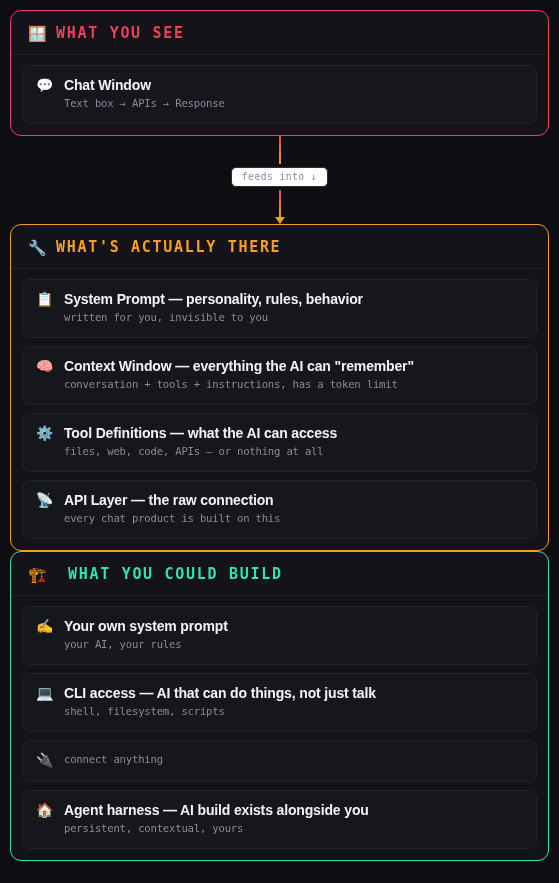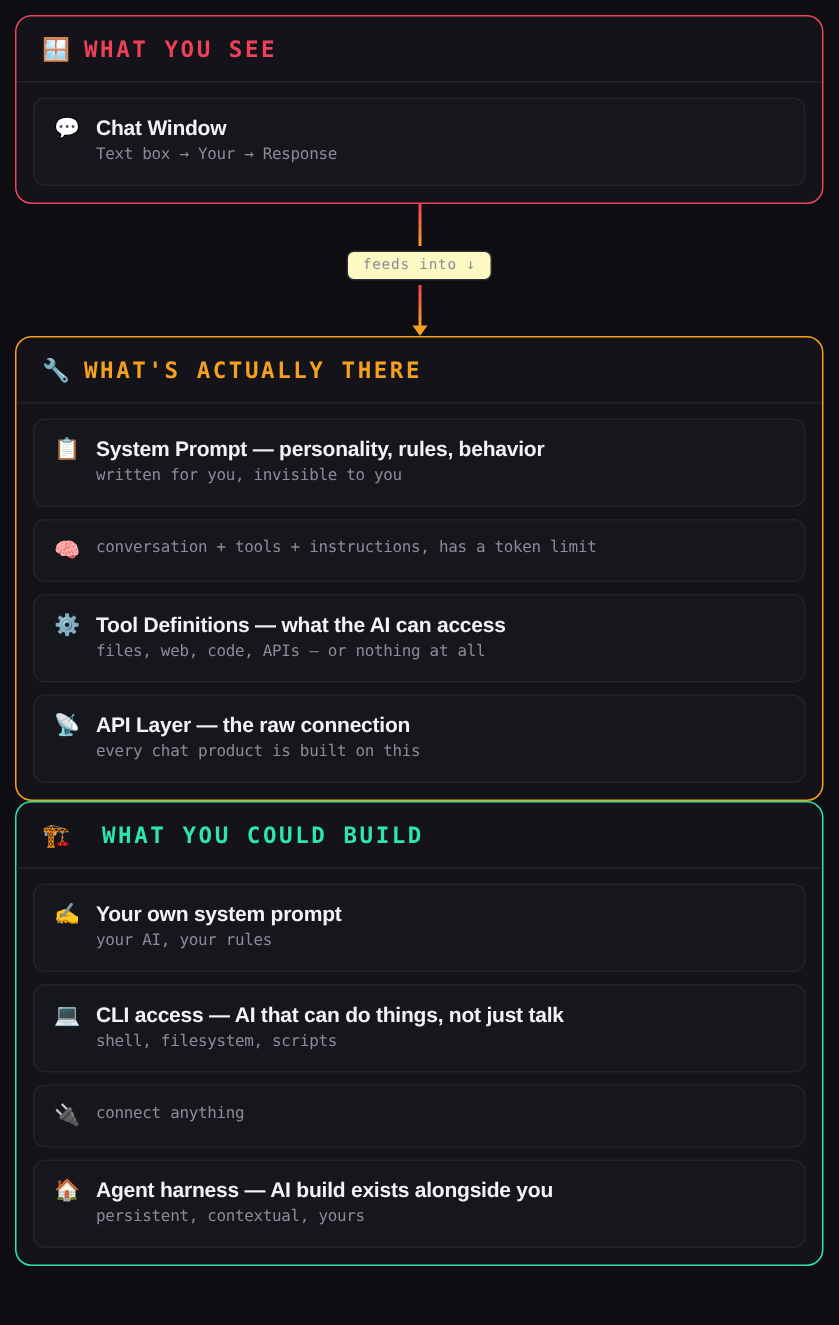--- a/index.html
+++ b/index.html
@@ -91,21 +91,21 @@
   .conn-line.b1 { background:linear-gradient(#f5a01e,#2ee6a8); }
   .conn-line.b2 { background:linear-gradient(#f5a01e,#2ee6a8); }
 
   .conn-pill {
     font-family:"DejaVu Sans Mono", monospace;
     font-size:9.6px;
     color:#8a8a98;
     letter-spacing:0.5px;
     border:1px solid #2b2b38;
     border-radius:5px;
-    background:#fef9c3;
+    background:#ffffff;
     padding:3px 10px 4px 10px;
     margin:3px 0;
     white-space:nowrap;
   }
   .conn-arrow {
     width:0;height:0;
     border-left:5px solid transparent;
     border-right:5px solid transparent;
     margin-top:-1px;
   }
@@ -120,21 +120,21 @@
   <div class="section red">
     <div class="section-head">
       <span class="emoji">🪟</span>
       <span class="section-title">WHAT YOU SEE</span>
     </div>
     <div class="section-body">
       <div class="item">
         <span class="emoji">💬</span>
         <span class="item-text">
           <span class="item-title">Chat Window</span>
-          <span class="item-sub">Text box → Your → Response</span>
+          <span class="item-sub">Text box → APIs → Response</span>
         </span>
       </div>
     </div>
   </div>
 
   <div class="connector">
     <div class="conn-line a1"></div>
     <div class="conn-pill">feeds into ↓</div>
     <div class="conn-line a2"></div>
     <div class="conn-arrow amber"></div>
@@ -149,20 +149,21 @@
       <div class="item">
         <span class="emoji">📋</span>
         <span class="item-text">
           <span class="item-title">System Prompt — personality, rules, behavior</span>
           <span class="item-sub">written for you, invisible to you</span>
         </span>
       </div>
       <div class="item">
         <span class="emoji">🧠</span>
         <span class="item-text">
+          <span class="item-title">Context Window — everything the AI can "remember"</span>
           <span class="item-sub">conversation + tools + instructions, has a token limit</span>
         </span>
       </div>
       <div class="item">
         <span class="emoji">⚙️</span>
         <span class="item-text">
           <span class="item-title">Tool Definitions — what the AI can access</span>
           <span class="item-sub">files, web, code, APIs — or nothing at all</span>
         </span>
       </div>

